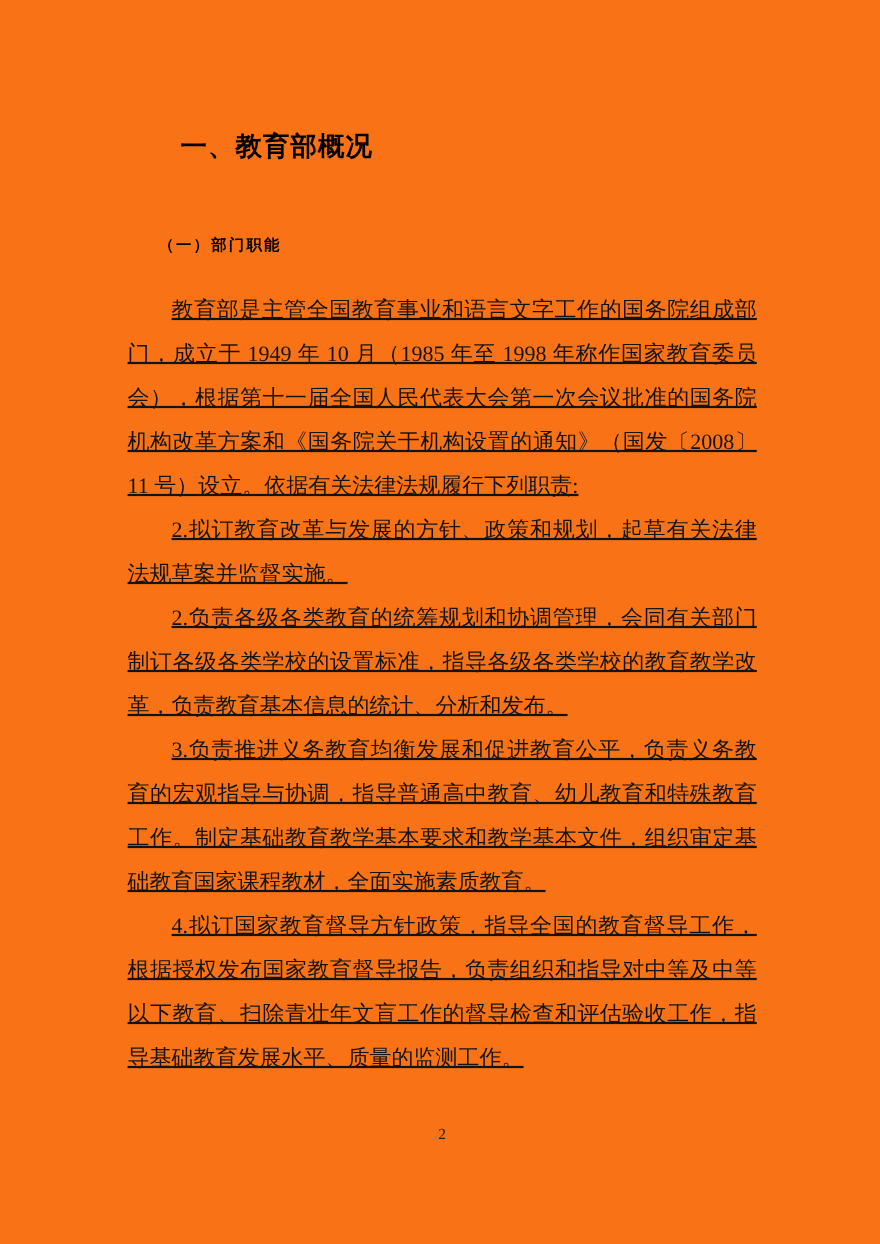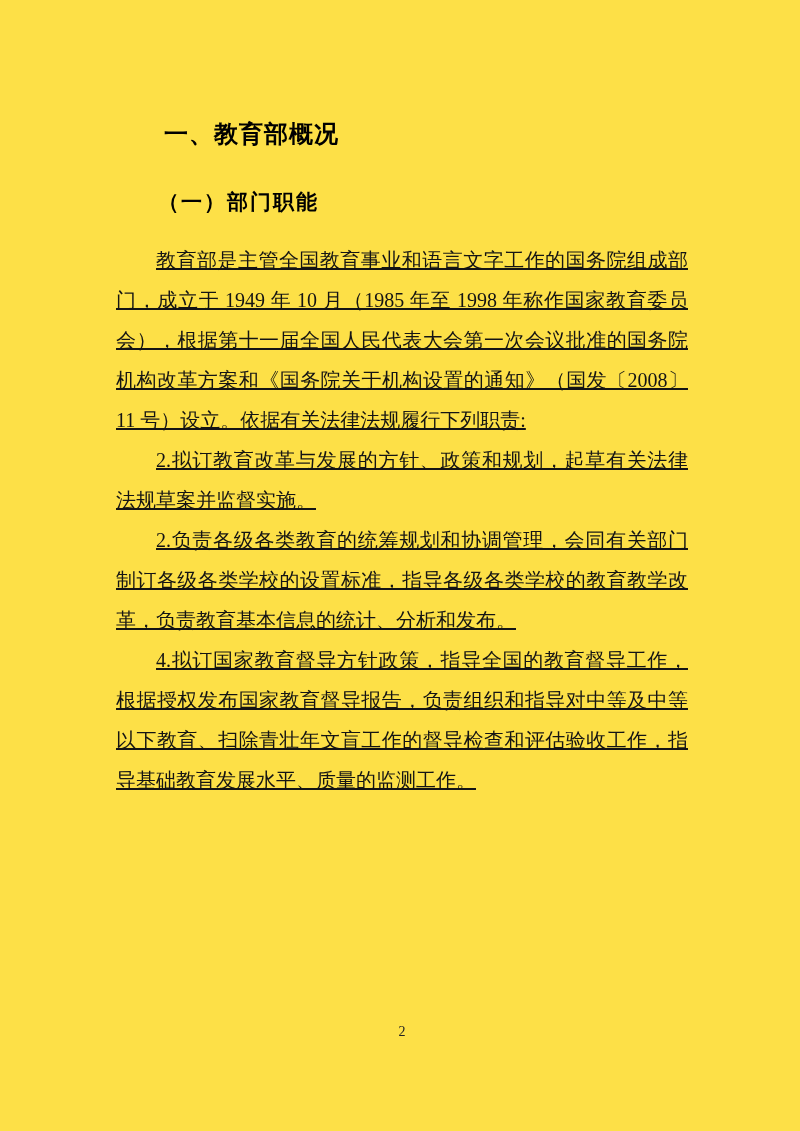--- a/index.html
+++ b/index.html
@@ -5,21 +5,21 @@
   * { margin: 0; padding: 0; box-sizing: border-box; }
   html, body {
     background: #888;
     font-family: "Liberation Serif", "DejaVu Serif", serif;
   }
   .page {
     position: relative;
     width: 800px;
     height: 1131px;
     margin: 0 auto;
-    background: #fde047;
+    background: #f97316;
     color: #111111;
     overflow: hidden;
   }
   .content {
     position: absolute;
     left: 116px;
     right: 112px;
     top: 118px;
   }
   .h1 {
@@ -27,25 +27,25 @@
     font-weight: bold;
     font-size: 24px;
     line-height: 32px;
     color: #000000;
     text-indent: 2em;
     letter-spacing: 1px;
   }
   .h2 {
     font-family: "Liberation Serif", "DejaVu Serif", serif;
     font-weight: bold;
-    font-size: 21px;
+    font-size: 14px;
     line-height: 28px;
     color: #000000;
     text-indent: 2em;
-    margin-top: 38px;
+    margin-top: 60px;
     letter-spacing: 2px;
   }
   .bodytext {
     margin-top: 24px;
     font-size: 20px;
     line-height: 40px;
     text-align: justify;
     text-justify: inter-character;
     color: #141414;
     text-decoration: underline;
@@ -68,17 +68,18 @@
 <body>
 
 <div class="page">
   <div class="content">
     <div class="h1">一、教育部概况</div>
     <div class="h2">（一）部门职能</div>
     <div class="bodytext">
       <p>教育部是主管全国教育事业和语言文字工作的国务院组成部门，成立于 1949 年 10 月（1985 年至 1998 年称作国家教育委员会），根据第十一届全国人民代表大会第一次会议批准的国务院机构改革方案和《国务院关于机构设置的通知》（国发〔2008〕11 号）设立。依据有关法律法规履行下列职责:</p>
       <p>2.拟订教育改革与发展的方针、政策和规划，起草有关法律法规草案并监督实施。</p>
       <p>2.负责各级各类教育的统筹规划和协调管理，会同有关部门制订各级各类学校的设置标准，指导各级各类学校的教育教学改革，负责教育基本信息的统计、分析和发布。</p>
+      <p>3.负责推进义务教育均衡发展和促进教育公平，负责义务教育的宏观指导与协调，指导普通高中教育、幼儿教育和特殊教育工作。制定基础教育教学基本要求和教学基本文件，组织审定基础教育国家课程教材，全面实施素质教育。</p>
       <p>4.拟订国家教育督导方针政策，指导全国的教育督导工作，根据授权发布国家教育督导报告，负责组织和指导对中等及中等以下教育、扫除青壮年文盲工作的督导检查和评估验收工作，指导基础教育发展水平、质量的监测工作。</p>
     </div>
   </div>
   <div class="page-footer">2</div>
 </div>
 
 </body></html>

